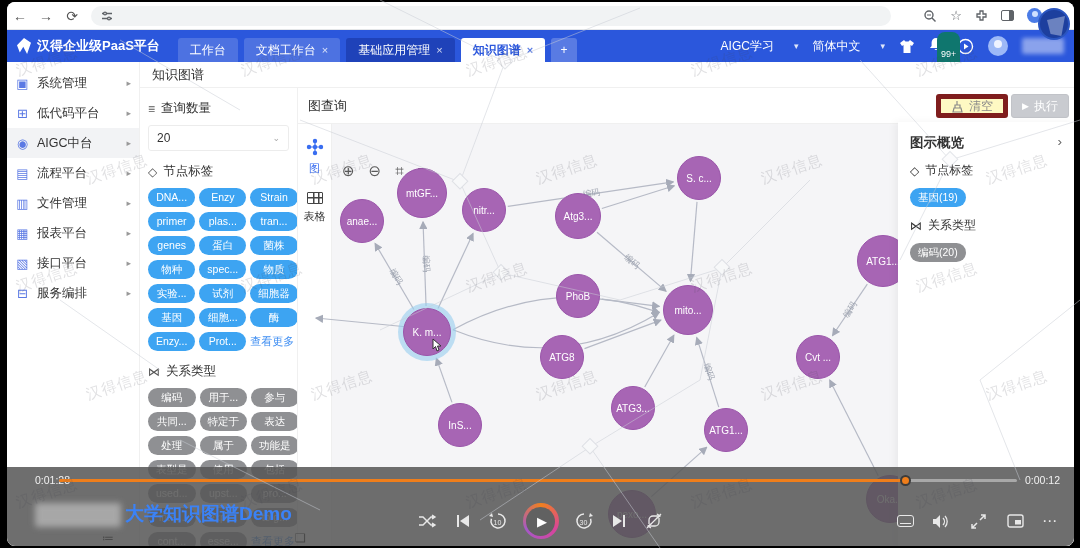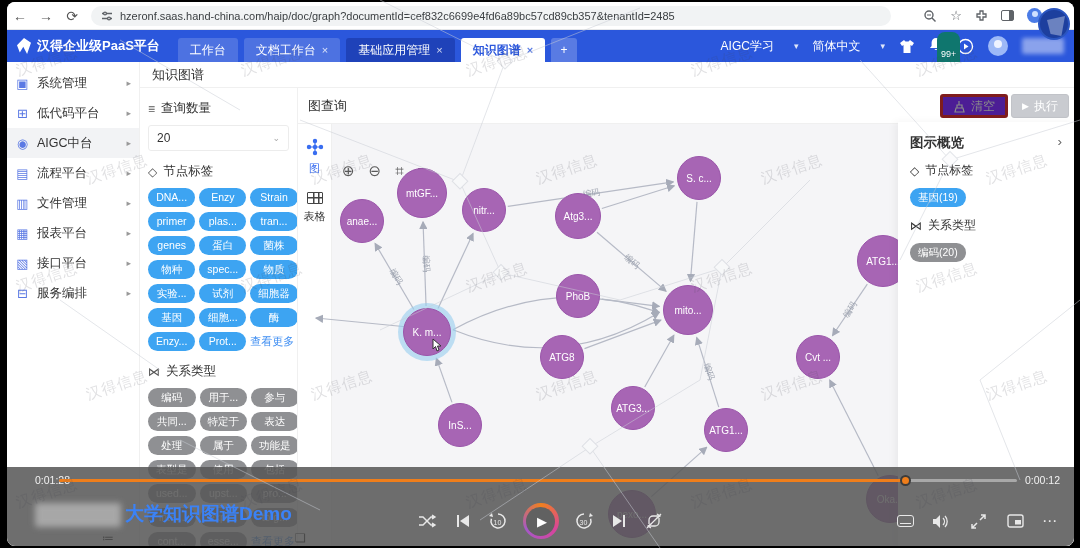--- a/index.html
+++ b/index.html
@@ -60,21 +60,21 @@
   .tag-grid{display:grid;grid-template-columns:repeat(3,auto);gap:5px 4px;justify-content:start;margin-bottom:12px;}
   .pill{background:#3da4f2;color:#fff;font-size:10.5px;line-height:15px;padding:2px 8px;border-radius:11px;white-space:nowrap;cursor:pointer;text-align:center;}
   .pill.gray{background:#8f9093;}
   .more-link{color:#3d8df2;font-size:11px;line-height:19px;cursor:pointer;white-space:nowrap;}
 
   
   .garea{position:absolute;left:158px;top:26px;right:0;bottom:0;background:#fff;}
   .gq-header{position:absolute;left:0;top:0;right:0;height:36px;border-bottom:1px solid #f0f0f0;background:#fff;}
   .gq-title{position:absolute;left:10px;top:9px;font-size:13px;color:#333;}
   .btn{position:absolute;top:6px;height:24px;border-radius:3px;font-size:12px;display:flex;align-items:center;gap:5px;padding:0 10px;cursor:pointer;}
-  .btn.clear{right:66px;background:#4c1d95;border:3px solid #7f1d1d;color:#8a8a8a;}
+  .btn.clear{right:66px;background:#fef9c3;border:5px solid #7f1d1d;color:#8a8a8a;}
   .btn.run{right:5px;background:#c9cbd0;color:#fff;border:1px solid #c1c3c8;}
   .gcanvas{position:absolute;left:0;top:36px;right:0;bottom:0;background:#f5f5f7;overflow:hidden;}
   .view-strip{position:absolute;left:0;top:0;width:34px;bottom:0;background:#fff;border-right:1px solid #efefef;text-align:center;}
   .vs-label{font-size:11px;color:#333;margin-top:1px;}
   .vs-label.sel{color:#3a6ef0;}
   .vs-block{margin-top:14px;cursor:pointer;}
   .table-ico{display:inline-block;width:16px;height:12px;border:1.5px solid #444;border-radius:1px;background:linear-gradient(#444,#444) 0 3.5px/100% 1.5px no-repeat,linear-gradient(#444,#444) 5px 0/1.5px 100% no-repeat,linear-gradient(#444,#444) 10px 0/1.5px 100% no-repeat;}
   .gtoolbar{position:absolute;left:44px;top:38px;display:flex;gap:14px;color:#5a5a5a;font-size:15px;}
   .gtoolbar span{cursor:pointer;}
   .gnode{position:absolute;border-radius:50%;background:#a765b4;border:1.5px solid #9a55aa;color:#fff;display:flex;align-items:center;justify-content:center;font-size:10px;overflow:hidden;cursor:pointer;z-index:3;}
@@ -131,21 +131,20 @@
       <span class="nav-ico">⟳</span>
       <div class="omnibox">
         <svg class="omni-ico" viewBox="0 0 12 12">
             <g stroke="#5f6368" stroke-width="1.4">
               <line x1="1" y1="3.5" x2="11" y2="3.5"></line>
               <line x1="1" y1="8.5" x2="11" y2="8.5"></line>
               <circle cx="4" cy="3.5" r="1.4" fill="#fff"></circle>
               <circle cx="8" cy="8.5" r="1.4" fill="#fff"></circle>
             </g>
           </svg>
-        <span>hzeronf.saas.hand-china.com/haip/doc/graph?documentId=cef832c6699e4fd6a89bc57cd89cb357&amp;tenantId=2485</span>
       </div>
       <div class="chrome-right">
         <svg width="14" height="14" viewBox="0 0 14 14">
             <circle cx="6" cy="6" r="4" fill="none" stroke="#5f6368" stroke-width="1.4"></circle>
             <line x1="9" y1="9" x2="12.5" y2="12.5" stroke="#5f6368" stroke-width="1.4"></line>
             <line x1="4" y1="6" x2="8" y2="6" stroke="#5f6368" stroke-width="1.2"></line>
           </svg>
         <span>☆</span>
         <svg width="13" height="13" viewBox="0 0 13 13">
             <path d="M2 5h3V2h3v3h3v3h-3v3H5V8H2z" fill="none" stroke="#5f6368" stroke-width="1.3"></path>

